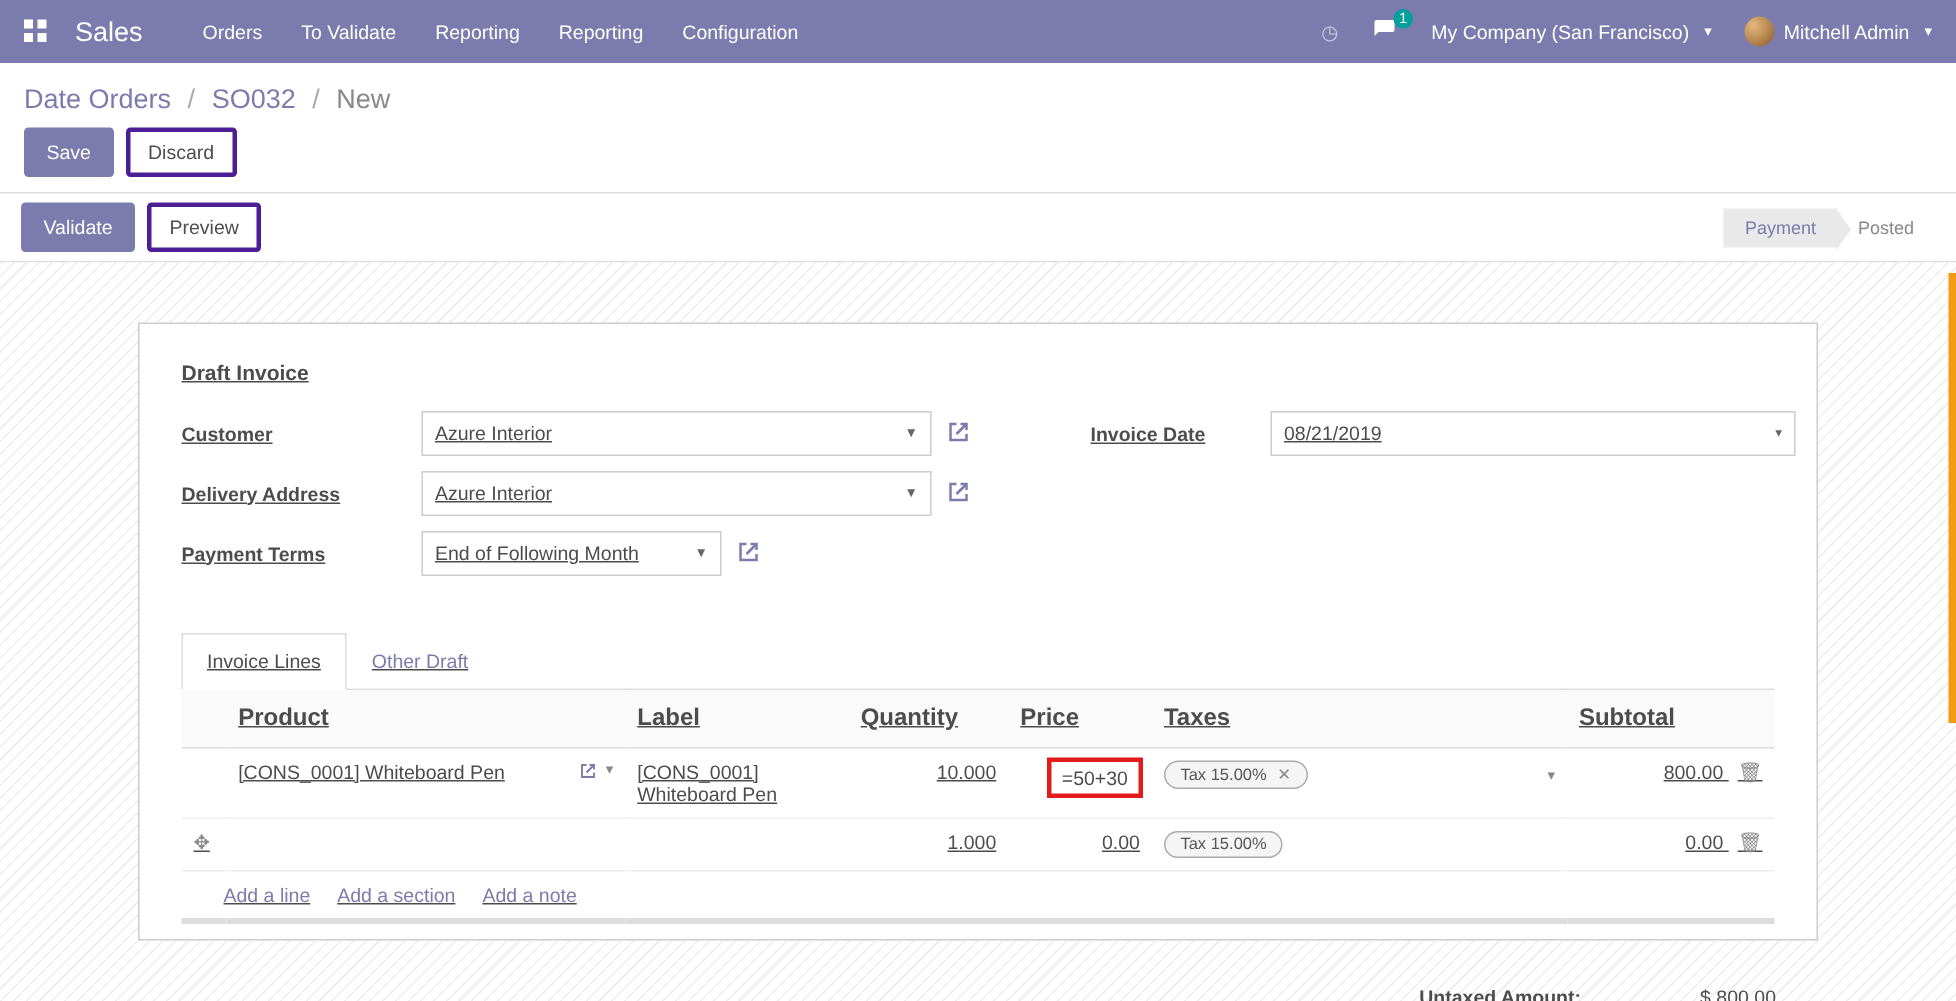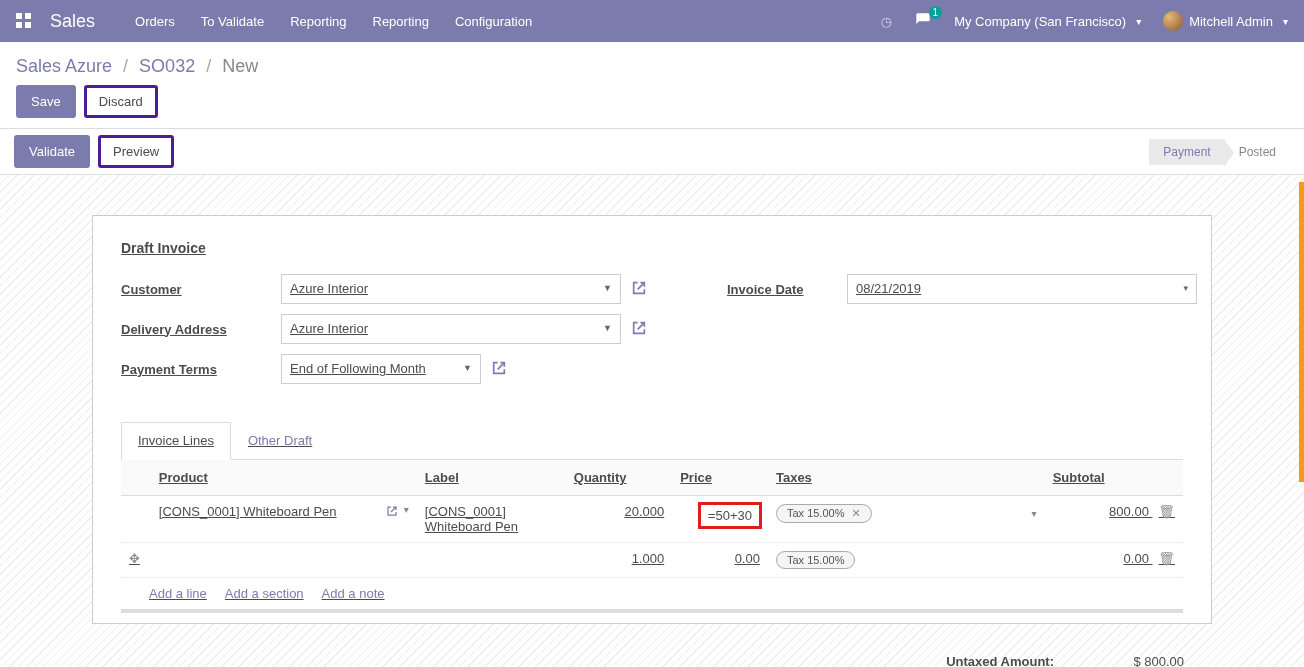--- a/index.html
+++ b/index.html
@@ -58,21 +58,21 @@
   .col-left { width: 540px; }
   .col-right { width: 480px; }
 
   
   .tabs { display: flex; border-bottom: 1px solid #ddd; margin-top: 28px; }
   .tab { padding: 10px 16px; font-size: 13px; color: #7c7bad; border: 1px solid transparent; cursor:pointer; }
   .tab.active { border: 1px solid #ddd; border-bottom: 1px solid #fff; background: #fff; color: #4c4c4c; margin-bottom: -1px; }
 
   
   .tbl { width: 100%; border-collapse: collapse; margin-top: 0; }
-  .tbl th { text-align: left; font-weight: 700; font-size: 13px; padding: 10px 8px; border-bottom: 1px solid #ddd; background: #fafafa; color: #4c4c4c; }
+  .tbl th { text-align: left; font-weight: 700; font-size: 16px; padding: 10px 8px; border-bottom: 1px solid #ddd; background: #fafafa; color: #4c4c4c; }
   .tbl td { padding: 8px 8px; font-size: 13px; vertical-align: top; }
   .tbl tr.line td { border-bottom: 1px solid #eee; }
   .th-right, .td-right { text-align: right; }
   .tax-chip { display: inline-block; border: 1px solid #aaa; border-radius: 12px; padding: 2px 10px; font-size: 11px; color: #555; background: #f5f5f5; }
   .tax-chip .x { color: #888; margin-left: 4px; cursor:pointer; }
   .trash { color: #888; cursor:pointer; margin-left: 6px; }
   .move-handle { color: #888; cursor: grab; }
   .price-highlight { outline: 3px solid #e21b1b; outline-offset: -1px; display: inline-block; padding: 4px 8px; }
   .add-links { padding: 10px 8px; }
   .add-links a { color: #7c7bad; margin-right: 18px; cursor:pointer; }
@@ -120,21 +120,21 @@
     </span>
     <span class="company">
       <span class="avatar"></span>
       <span>Mitchell Admin</span>
       <span class="caret">▾</span>
     </span>
   </div>
 </div>
 
 <div class="breadcrumb">
-  <span>Sales Azure</span>
+  <span>Date Orders</span>
   <span class="sep">/</span>
   <span>SO032</span>
   <span class="sep">/</span>
   <span class="current">New</span>
 </div>
 
 <div class="control-bar">
   <button class="btn btn-primary">Save</button>
   <button class="btn">Discard</button>
 </div>
@@ -238,21 +238,21 @@
         </thead>
         <tbody id="lines-body">
         <tr class="line">
               <td></td>
               <td><span>[CONS_0001] Whiteboard Pen</span> <span style="float:right;color:#888;font-size:10px">▾</span> <span class="icon-ext" style="float:right;margin-right:6px"><svg width="12" height="12" viewBox="0 0 24 24" fill="none" stroke="#7c7bad" stroke-width="2.5">
                     <path d="M10 4H4v16h16v-6"></path>
                     <path d="M14 4h6v6"></path>
                     <path d="M20 4L10 14"></path>
                   </svg></span></td>
               <td>[CONS_0001] Whiteboard Pen</td>
-              <td class="td-right">20.000</td>
+              <td class="td-right">10.000</td>
               <td class="td-right"><span class="price-highlight">=50+30</span></td>
               <td><span class="tax-chip">Tax 15.00% <span class="x">✕</span></span><span style="float:right;color:#888;font-size:10px;margin-top:4px">▾</span></td>
               <td class="td-right">800.00 <span class="trash">🗑</span></td>
             </tr>
             <tr class="line">
               <td><span class="move-handle">✥</span></td>
               <td></td>
               <td></td>
               <td class="td-right">1.000</td>
               <td class="td-right">0.00</td>

